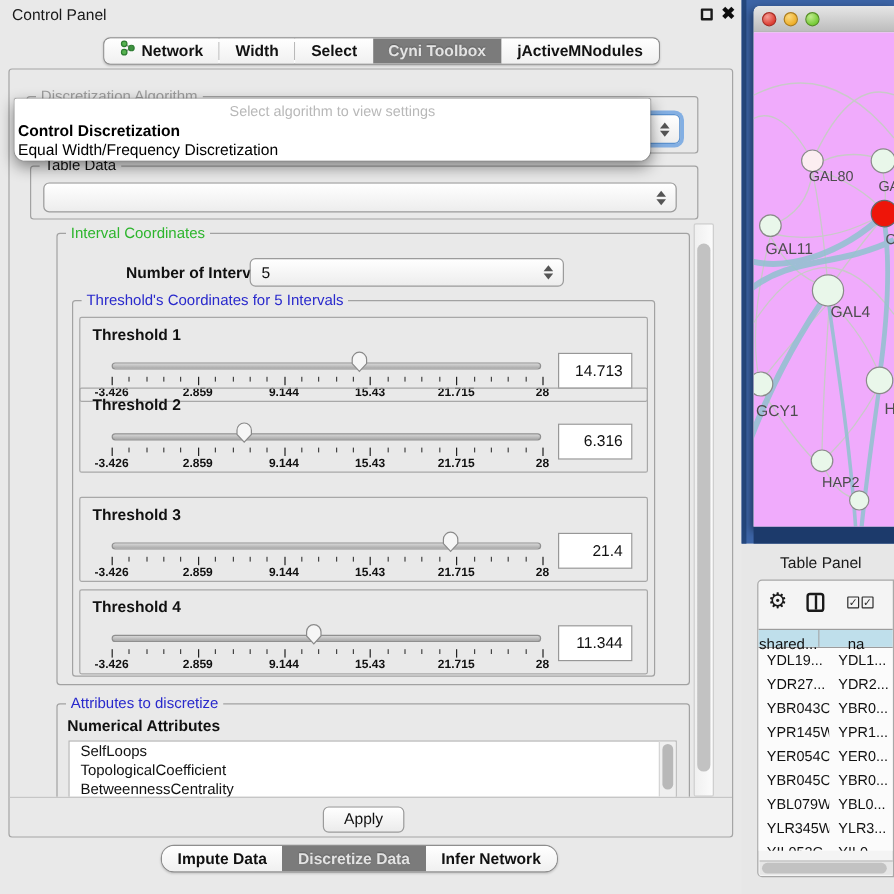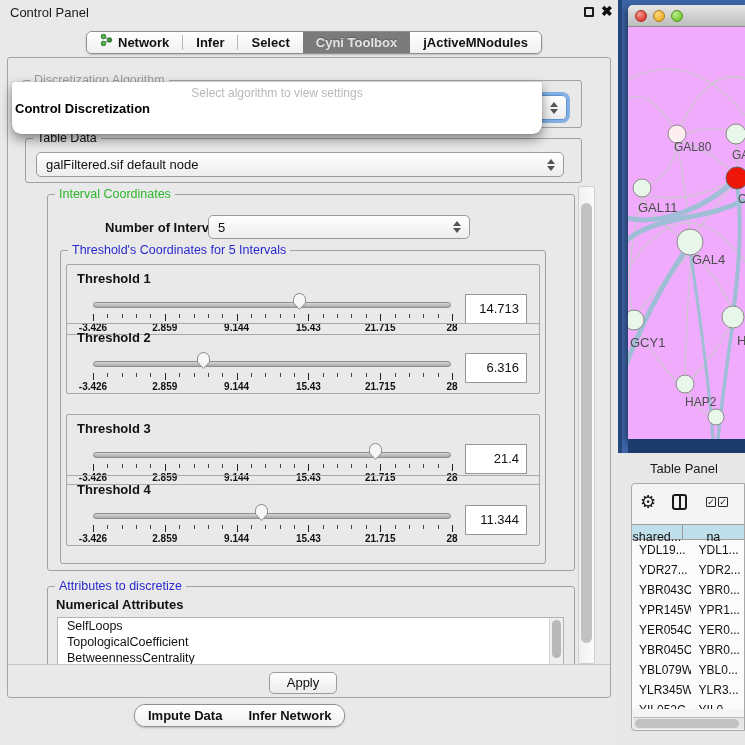--- a/index.html
+++ b/index.html
@@ -125,21 +125,21 @@
             <path d="M3.5 3.5 L9.5 7 L3.5 10.5" stroke="#9a9a9a" fill="none" stroke-width="1.2"></path>
             <circle cx="3.5" cy="3.5" r="2.3" fill="#55b24f" stroke="#2e7d32"></circle>
             <circle cx="3.5" cy="10.5" r="2.3" fill="#55b24f" stroke="#2e7d32"></circle>
             <circle cx="9.5" cy="7" r="2.3" fill="#3e9140" stroke="#2e7d32"></circle>
           </svg>
       </span>
       <span>Network</span>
     </div>
     <div class="tab-sep"></div>
     <div class="tab">
-        <span>Infer</span>
+        <span>Width</span>
       </div>
     <div class="tab-sep"></div>
     <div class="tab">
         <span>Select</span>
       </div>
     <div class="tab selected">
         <span>Cyni Toolbox</span>
       </div>
     <div class="tab">
         <span>jActiveMNodules</span>
@@ -154,26 +154,26 @@
         <div class="stepper">
             <div class="arr-up"></div>
             <div class="arr-down"></div>
           </div>
       </div>
     </div>
 
     <div id="algorithm-popup">
       <div class="popup-hint">Select algorithm to view settings</div>
       <div class="popup-opt selected">Control Discretization</div>
+      <div class="popup-opt">Equal Width/Frequency Discretization</div>
     </div>
 
     <div class="group" id="grp-table-data">
       <div class="group-title">Table Data</div>
       <div class="combo" id="table-data-combo">
-        <div class="combo-text">galFiltered.sif default node</div>
         <div class="stepper">
             <div class="arr-up"></div>
             <div class="arr-down"></div>
           </div>
       </div>
     </div>
 
     <div id="scroll-viewport">
       <div class="group" id="grp-interval">
         <div class="group-title gt-green">Interval Coordinates</div>
@@ -322,21 +322,21 @@
                   <span style="left: 0%;">-3.426</span>
                   <span style="left: 20%;">2.859</span>
                   <span style="left: 40%;">9.144</span>
                   <span style="left: 60%;">15.43</span>
                   <span style="left: 80%;">21.715</span>
                   <span style="left: 100%;">28</span>
                 </div>
     <div class="value-box">21.4</div>
   </div>
 
-  <div class="threshold-box" style="top: 224px;">
+  <div class="threshold-box" style="top: 240px;">
     <div class="th-label">Threshold 4</div>
     <div class="track"></div>
     <div class="thumb" style="left: 186.76px;">
       <svg width="15" height="19" viewBox="0 0 15 19">
                     <path d="M1.5 7.5 a6 6 0 0 1 12 0 l0 3.5 l-6 6.5 l-6 -6.5 z" fill="#f6f6f6" stroke="#8a8a8a"></path>
                   </svg>
     </div>
     <div class="ticks">
                   <div class="tick major" style="left: 0%;"></div>
                   <div class="tick" style="left: 4%;"></div>
@@ -400,20 +400,23 @@
       </div>
 
     <div id="cp-footer">
       <div id="apply-btn">Apply</div>
     </div>
   </div>
 
   <div class="tabstrip" id="bottom-tabs">
     <div class="tab">
         <span>Impute Data</span>
+      </div>
+    <div class="tab selected">
+        <span>Discretize Data</span>
       </div>
     <div class="tab">
         <span>Infer Network</span>
       </div>
   </div>
 </div>
 
 <div id="right">
   <div id="desktop">
     <div id="desktop-strip"></div>

